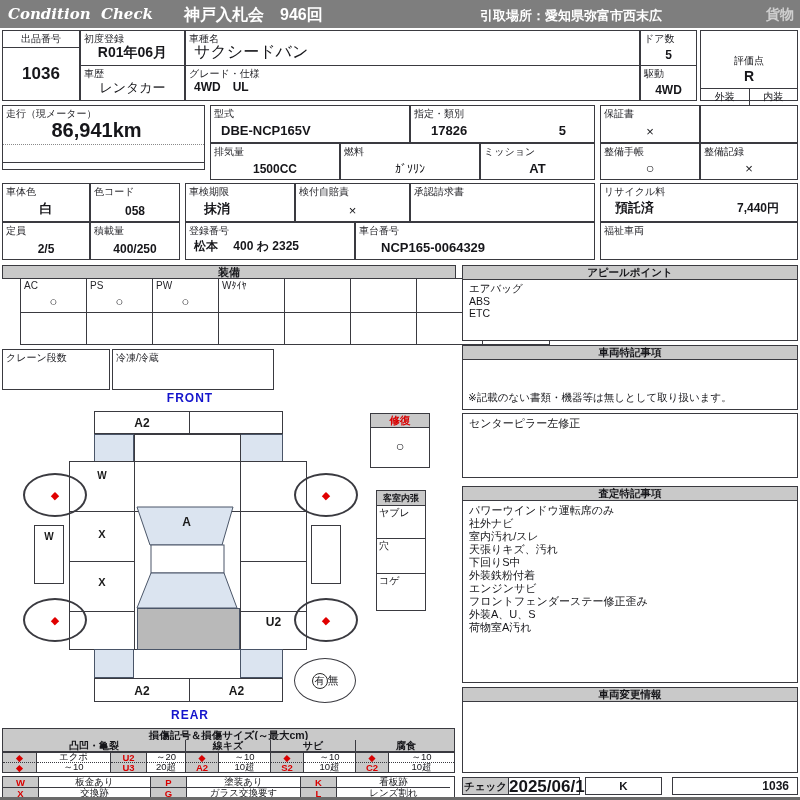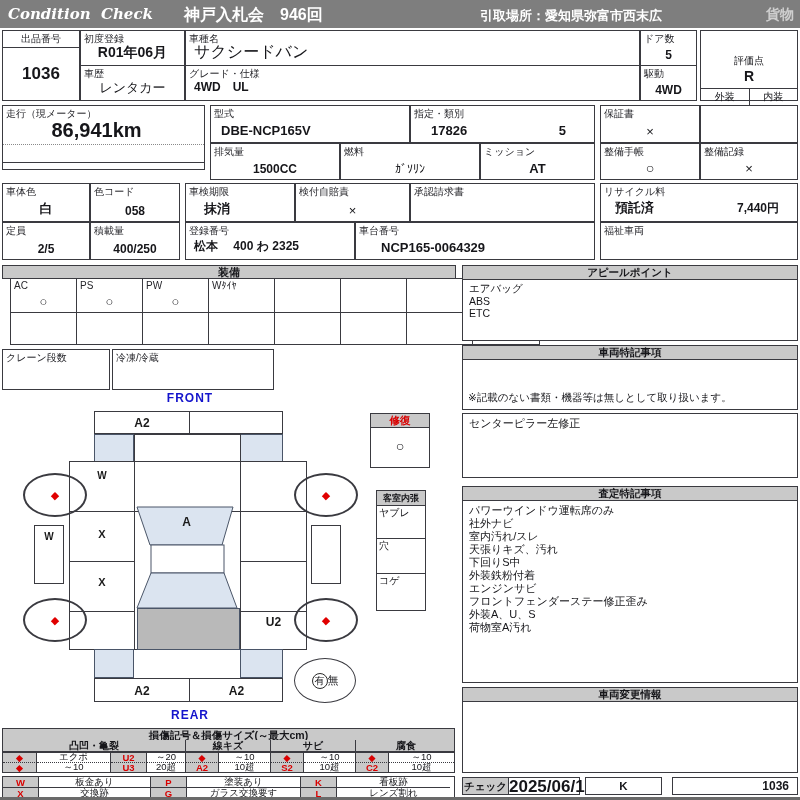--- a/index.html
+++ b/index.html
@@ -161,21 +161,21 @@
 <div class="b" style="left:600px;top:183px;width:198px;height:39px;">
   <div class="lb">リサイクル料</div>
   <span class="abs bold" style="left:14px;bottom:4px;font-size:13px;">預託済</span>
   <span class="abs bold" style="right:18px;bottom:4px;font-size:12px;text-align:right;">7,440円</span>
 </div>
 <div class="b" style="left:600px;top:222px;width:198px;height:38px;">
   <div class="lb">福祉車両</div>
 </div>
 
 <div class="b gray ctr bold" style="left:2px;top:265px;width:454px;height:14px;font-size:11px;line-height:13px;">装備</div>
-<div class="eqgrid" style="left:10px;top:278px;width:530px;height:67px;grid-template-columns:repeat(8,1fr);grid-template-rows:34px 32px;">
+<div class="eqgrid" style="left:20px;top:278px;width:530px;height:67px;grid-template-columns:repeat(8,1fr);grid-template-rows:34px 32px;">
   <div>
       <span class="lb">AC</span>
       <span class="cv" style="font-weight:normal;">○</span>
     </div>
   <div>
       <span class="lb">PS</span>
       <span class="cv" style="font-weight:normal;">○</span>
     </div>
   <div>
       <span class="lb">PW</span>

